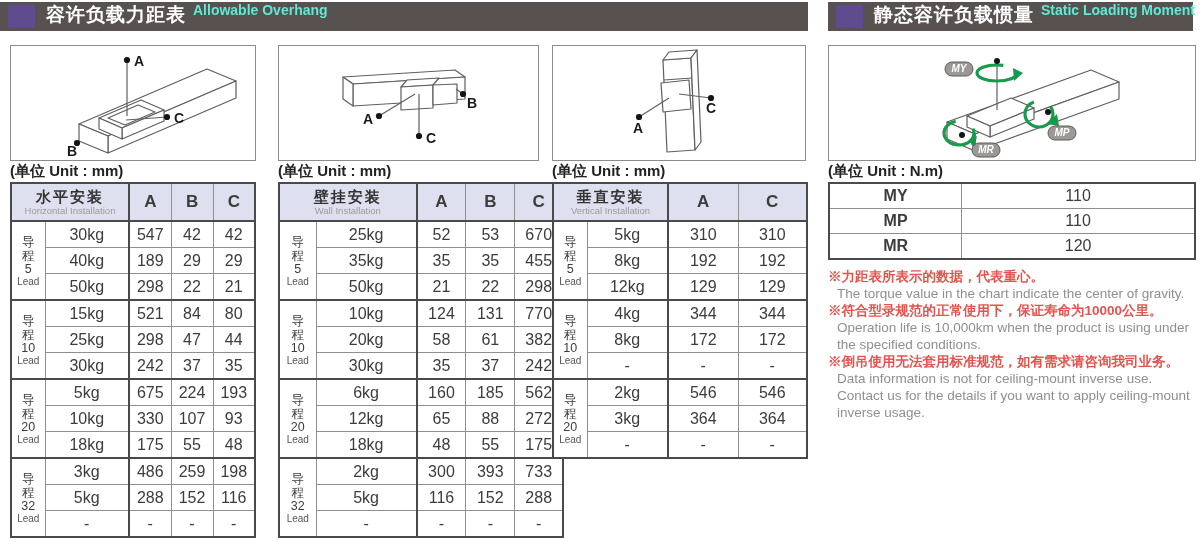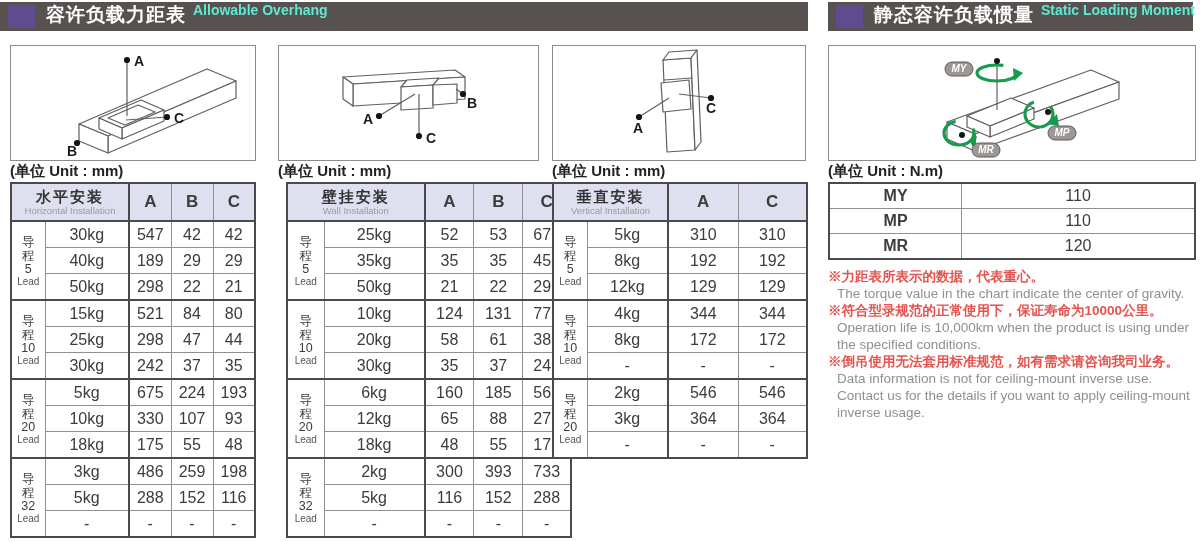--- a/index.html
+++ b/index.html
@@ -277,21 +277,21 @@
         </tr>
         <tr>
           <td class="loadcell">-</td>
           <td class="valcell vfirst">-</td>
           <td class="valcell">-</td>
           <td class="valcell">-</td>
         </tr>
       </tbody>
     </table>
   </div>
-<div class="spec-wrap" id="t-wall" style="left:286px;width:286px">
+<div class="spec-wrap" id="t-wall" style="left:278px;width:286px">
     <table class="spec">
       <colgroup>
         <col style="width: 34px;">
         <col style="width: 92px;">
         <col style="width: 45px;">
         <col style="width: 45px;">
         <col style="width: 44px;">
       </colgroup>
       <thead>
         <tr>

